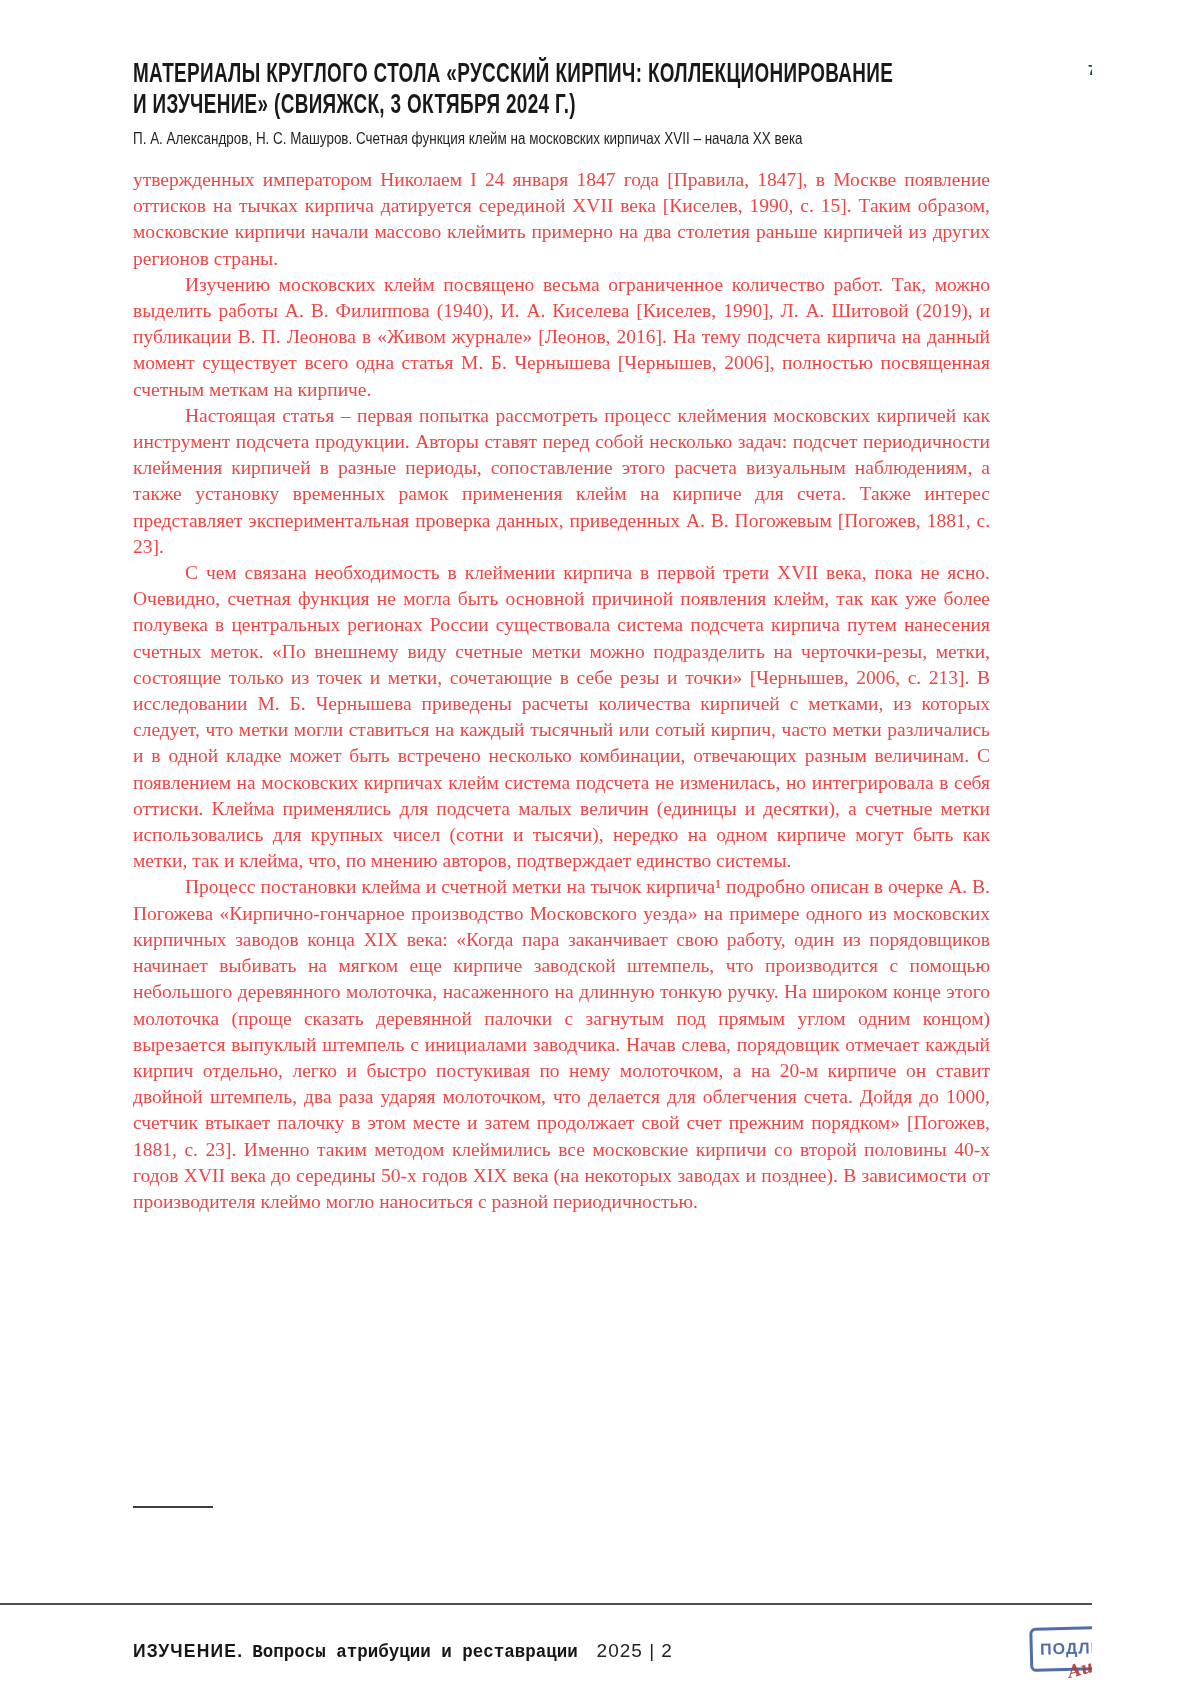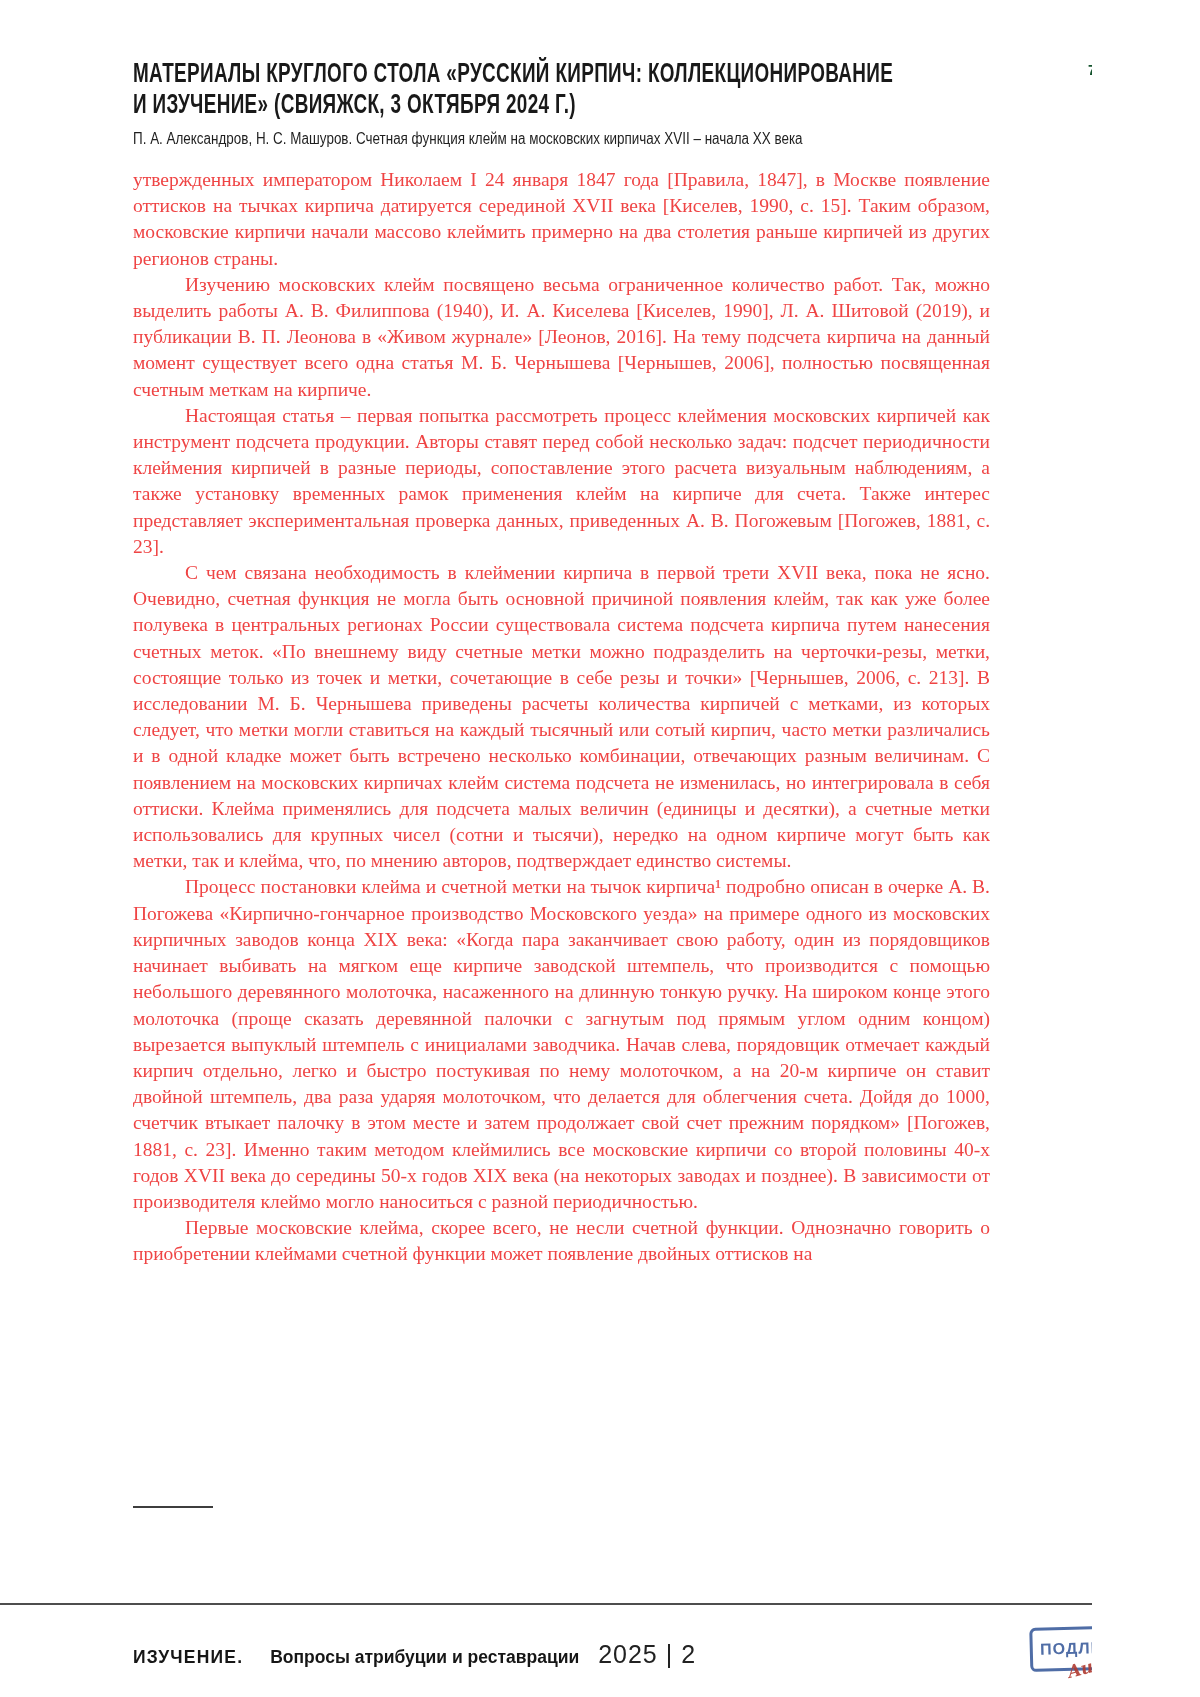--- a/index.html
+++ b/index.html
@@ -96,24 +96,24 @@
   .footer-text {
     position: absolute;
     left: 133px;
     top: 1640px;
     font-family: "Liberation Sans", sans-serif;
     font-size: 17.5px;
     color: #161616;
     white-space: nowrap;
   }
   .footer-journal { font-weight: bold; letter-spacing: 1.2px; }
-  .footer-subtitle { font-weight: bold; margin-left: 22px; }
+  .footer-subtitle { font-weight: bold; margin-left: 4px; font-family: Liberation Mono, monospace; }
   .footer-issue {
     font-weight: 400;
-    font-size: 25px;
+    font-size: 19px;
     margin-left: 14px;
     letter-spacing: 1px;
     color: #222222;
   }
 
   
   .stamp {
     position: absolute;
     left: 1030px;
     top: 1624px;
@@ -167,21 +167,20 @@
   </div>
 
   <div class="page-number">76</div>
 
   <div class="body-text">
       <p class="para">утвержденных императором Николаем I 24 января 1847 года [Правила, 1847], в Москве появление оттисков на тычках кирпича датируется серединой XVII века [Киселев, 1990, с. 15]. Таким образом, московские кирпичи начали массово клеймить примерно на два столетия раньше кирпичей из других регионов страны.</p>
       <p class="para indent">Изучению московских клейм посвящено весьма ограниченное количество работ. Так, можно выделить работы А. В. Филиппова (1940), И. А. Киселева [Киселев, 1990], Л. А. Шитовой (2019), и публикации В. П. Леонова в «Живом журнале» [Леонов, 2016]. На тему подсчета кирпича на данный момент существует всего одна статья М. Б. Чернышева [Чернышев, 2006], полностью посвященная счетным меткам на кирпиче.</p>
       <p class="para indent">Настоящая статья – первая попытка рассмотреть процесс клеймения московских кирпичей как инструмент подсчета продукции. Авторы ставят перед собой несколько задач: подсчет периодичности клеймения кирпичей в разные периоды, сопоставление этого расчета визуальным наблюдениям, а также установку временных рамок применения клейм на кирпиче для счета. Также интерес представляет экспериментальная проверка данных, приведенных А. В. Погожевым [Погожев, 1881, с. 23].</p>
       <p class="para indent">С чем связана необходимость в клеймении кирпича в первой трети XVII века, пока не ясно. Очевидно, счетная функция не могла быть основной причиной появления клейм, так как уже более полувека в центральных регионах России существовала система подсчета кирпича путем нанесения счетных меток. «По внешнему виду счетные метки можно подразделить на черточки-резы, метки, состоящие только из точек и метки, сочетающие в себе резы и точки» [Чернышев, 2006, с. 213]. В исследовании М. Б. Чернышева приведены расчеты количества кирпичей с метками, из которых следует, что метки могли ставиться на каждый тысячный или сотый кирпич, часто метки различались и в одной кладке может быть встречено несколько комбинации, отвечающих разным величинам. С появлением на московских кирпичах клейм система подсчета не изменилась, но интегрировала в себя оттиски. Клейма применялись для подсчета малых величин (единицы и десятки), а счетные метки использовались для крупных чисел (сотни и тысячи), нередко на одном кирпиче могут быть как метки, так и клейма, что, по мнению авторов, подтверждает единство системы.</p>
       <p class="para indent">Процесс постановки клейма и счетной метки на тычок кирпича¹ подробно описан в очерке А. В. Погожева «Кирпично-гончарное производство Московского уезда» на примере одного из московских кирпичных заводов конца XIX века: «Когда пара заканчивает свою работу, один из порядовщиков начинает выбивать на мягком еще кирпиче заводской штемпель, что производится с помощью небольшого деревянного молоточка, насаженного на длинную тонкую ручку. На широком конце этого молоточка (проще сказать деревянной палочки с загнутым под прямым углом одним концом) вырезается выпуклый штемпель с инициалами заводчика. Начав слева, порядовщик отмечает каждый кирпич отдельно, легко и быстро постукивая по нему молоточком, а на 20-м кирпиче он ставит двойной штемпель, два раза ударяя молоточком, что делается для облегчения счета. Дойдя до 1000, счетчик втыкает палочку в этом месте и затем продолжает свой счет прежним порядком» [Погожев, 1881, с. 23]. Именно таким методом клеймились все московские кирпичи со второй половины 40-х годов XVII века до середины 50-х годов XIX века (на некоторых заводах и позднее). В зависимости от производителя клеймо могло наноситься с разной периодичностью.</p>
-      <p class="para indent">Первые московские клейма, скорее всего, не несли счетной функции. Однозначно говорить о приобретении клеймами счетной функции может появление двойных оттисков на</p>
     </div>
 
   <div class="footnote-rule"></div>
 
   <div class="footer-rule"></div>
   <div class="footer-text">
     <span class="footer-journal">ИЗУЧЕНИЕ.</span>
     <span class="footer-subtitle">Вопросы атрибуции и реставрации</span>
     <span class="footer-issue">2025 | 2</span>
   </div>

